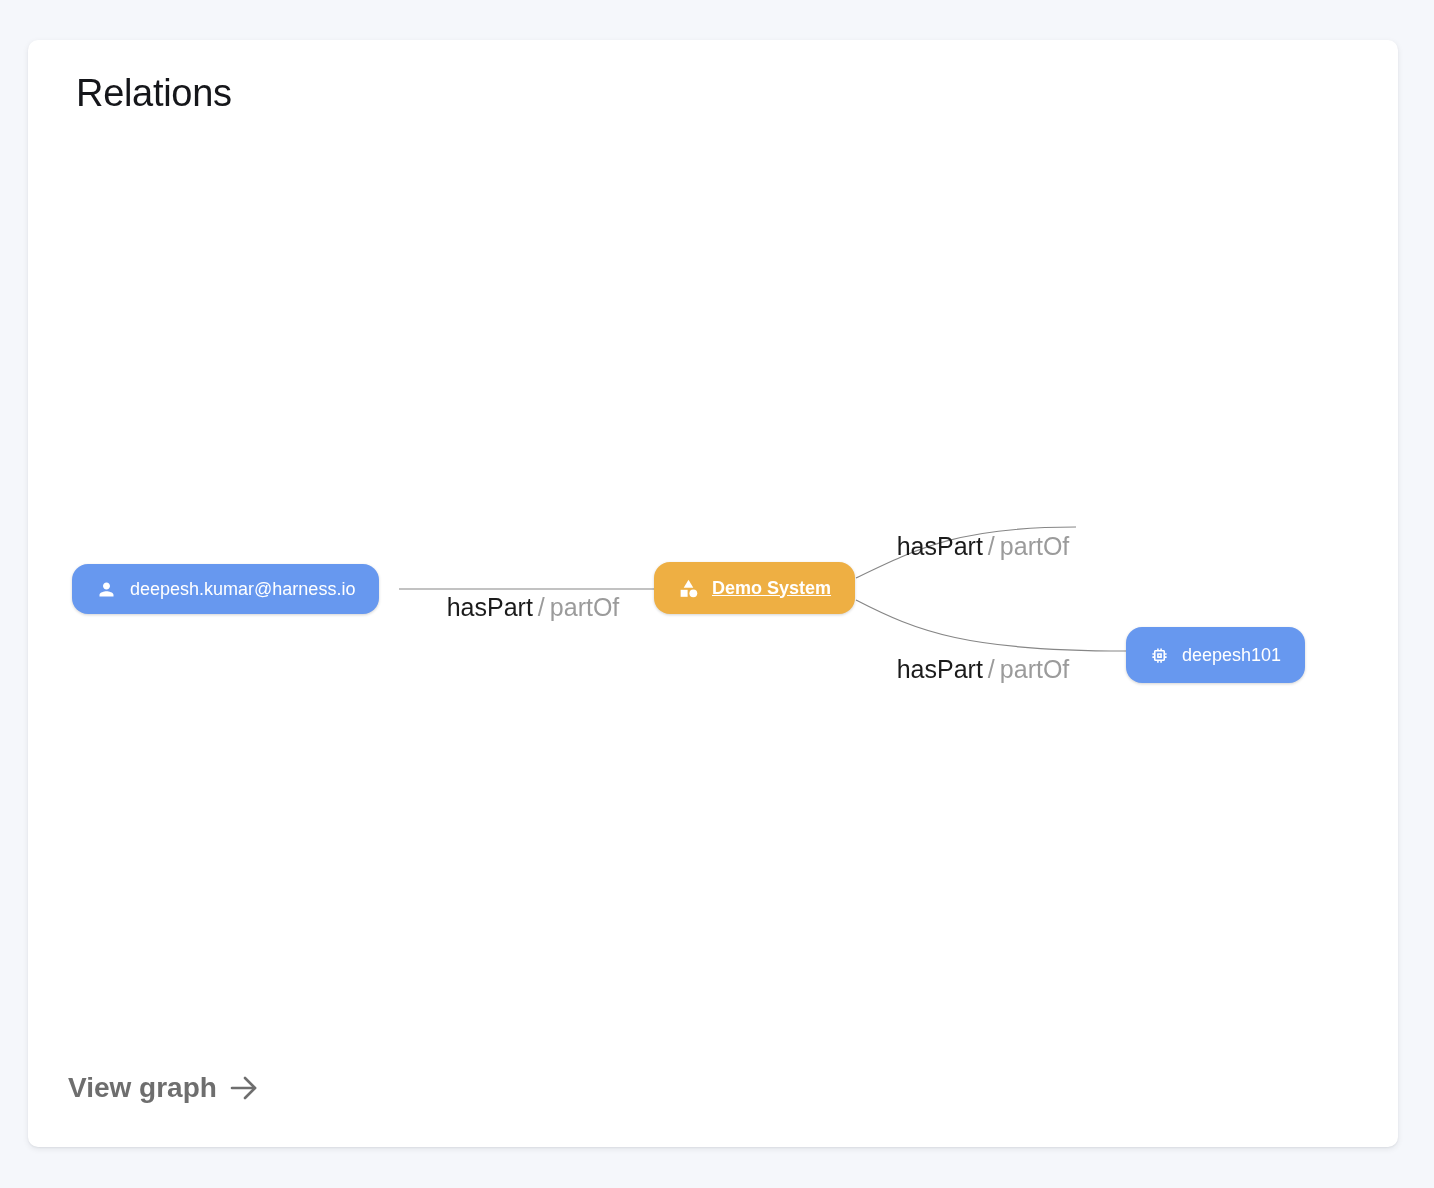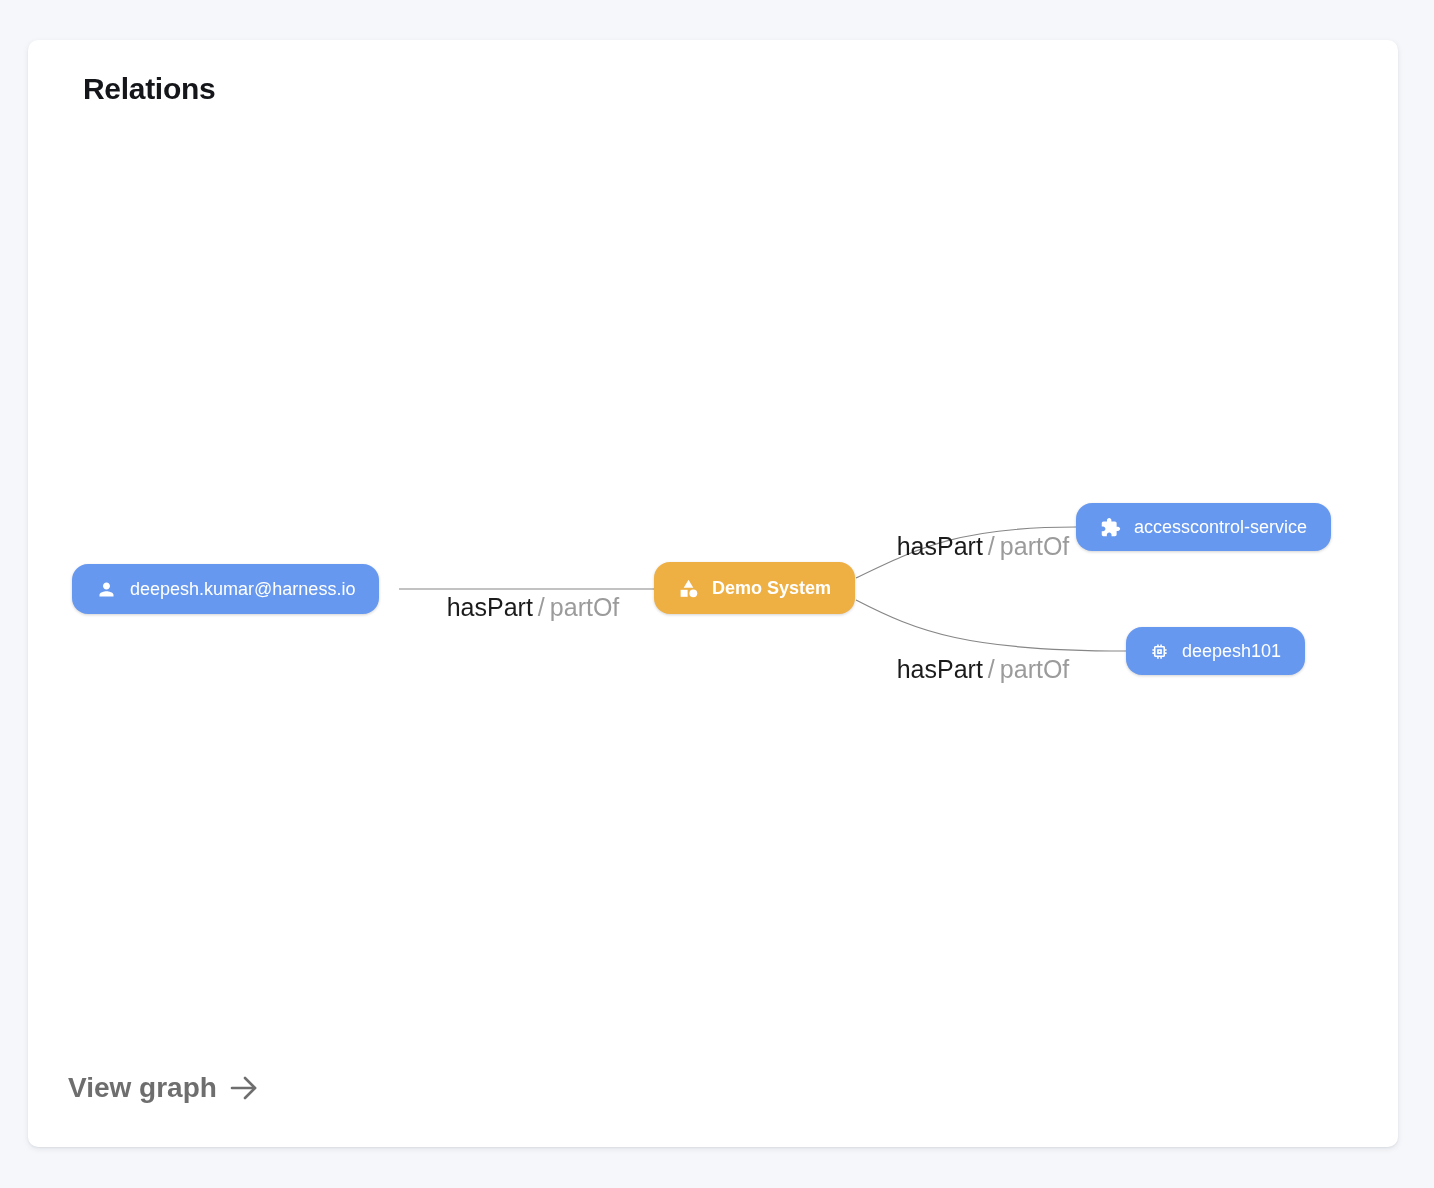--- a/index.html
+++ b/index.html
@@ -12,23 +12,23 @@
   .card {
     position: absolute;
     left: 28px; top: 40px;
     width: 1370px; height: 1107px;
     background: var(--card-bg, #ffffff);
     border-radius: 10px;
     box-shadow: 0 1px 2px rgba(16,24,40,.06), 0 2px 6px rgba(16,24,40,.08);
   }
   .card-title {
     position: absolute;
-    left: 55px; top: 32px;
-    font-size: 30px;
-    font-weight: 700;
+    left: 48px; top: 32px;
+    font-size: 38px;
+    font-weight: 400;
     letter-spacing: -0.3px;
     color: var(--title-color, #15161a);
   }
   .graph {
     position: absolute;
     inset: 0;
     border-radius: 10px;
     overflow: hidden;
   }
   .edges {
@@ -48,27 +48,27 @@
     gap: 13px;
     padding: 0 24px;
     border-radius: 16px;
     color: #ffffff;
     font-size: 18px;
     white-space: nowrap;
     box-shadow: 0 1px 3px rgba(0,0,0,.18);
     cursor: pointer;
   }
   .node-blue   { background: var(--node-blue, #6798ef); }
-  .node-orange { background: var(--node-orange, #eeaf43); font-weight: 700; }
+  .node-orange { background: var(--node-orange, #eeaf43); font-weight: 700; text-decoration: underline; }
   .node-icon { display: inline-flex; align-items: center; }
   .node-icon svg { display: block; fill: #ffffff; }
   .node-user      { left: 44px;   top: 524px; height: 50px; }
   .node-system    { left: 626px;  top: 522px; height: 52px; }
   .node-service   { left: 1048px; top: 463px; height: 48px; }
-  .node-component { left: 1098px; top: 587px; height: 48px; }
+  .node-component { left: 1098px; top: 587px; height: 56px; }
 
   .edge-label {
     position: absolute;
     transform: translateX(-50%);
     font-size: 25px;
     white-space: nowrap;
     color: var(--label-dark, #1b1b1b);
   }
   .edge-label .sep,
   .edge-label .secondary { color: var(--label-gray, #9b9b9b); }
@@ -131,28 +131,20 @@
       <span class="node-icon">
         <svg width="21" height="21" viewBox="0 0 24 24">
           <path d="m12 2-5.5 9h11z"></path>
           <circle cx="17.5" cy="17.5" r="4.5"></circle>
           <path d="M3 13.5h8v8H3z"></path>
         </svg>
       </span>
       <span class="node-label">Demo System</span>
     </div>
 
-    <div class="node node-blue node-service">
-      <span class="node-icon">
-        <svg width="21" height="21" viewBox="0 0 24 24">
-          <path d="M20.5 11H19V7c0-1.1-.9-2-2-2h-4V3.5C13 2.12 11.88 1 10.5 1S8 2.12 8 3.5V5H4c-1.1 0-1.99.9-1.99 2v3.8H3.5c1.49 0 2.7 1.21 2.7 2.7s-1.21 2.7-2.7 2.7H2V20c0 1.1.9 2 2 2h3.8v-1.5c0-1.49 1.21-2.7 2.7-2.7 1.49 0 2.7 1.21 2.7 2.7V22H17c1.1 0 2-.9 2-2v-4h1.5c1.38 0 2.5-1.12 2.5-2.5S21.88 11 20.5 11z"></path>
-        </svg>
-      </span>
-      <span class="node-label">accesscontrol-service</span>
-    </div>
 
     <div class="node node-blue node-component">
       <span class="node-icon">
         <svg width="19" height="19" viewBox="0 0 24 24">
           <path d="M15 9H9v6h6V9zm-2 4h-2v-2h2v2zm8-2V9h-2V7c0-1.1-.9-2-2-2h-2V3h-2v2h-2V3H9v2H7c-1.1 0-2 .9-2 2v2H3v2h2v2H3v2h2v2c0 1.1.9 2 2 2h2v2h2v-2h2v2h2v-2h2c1.1 0 2-.9 2-2v-2h2v-2h-2v-2h2zm-4 6H7V7h10v10z"></path>
         </svg>
       </span>
       <span class="node-label">deepesh101</span>
     </div>
 

